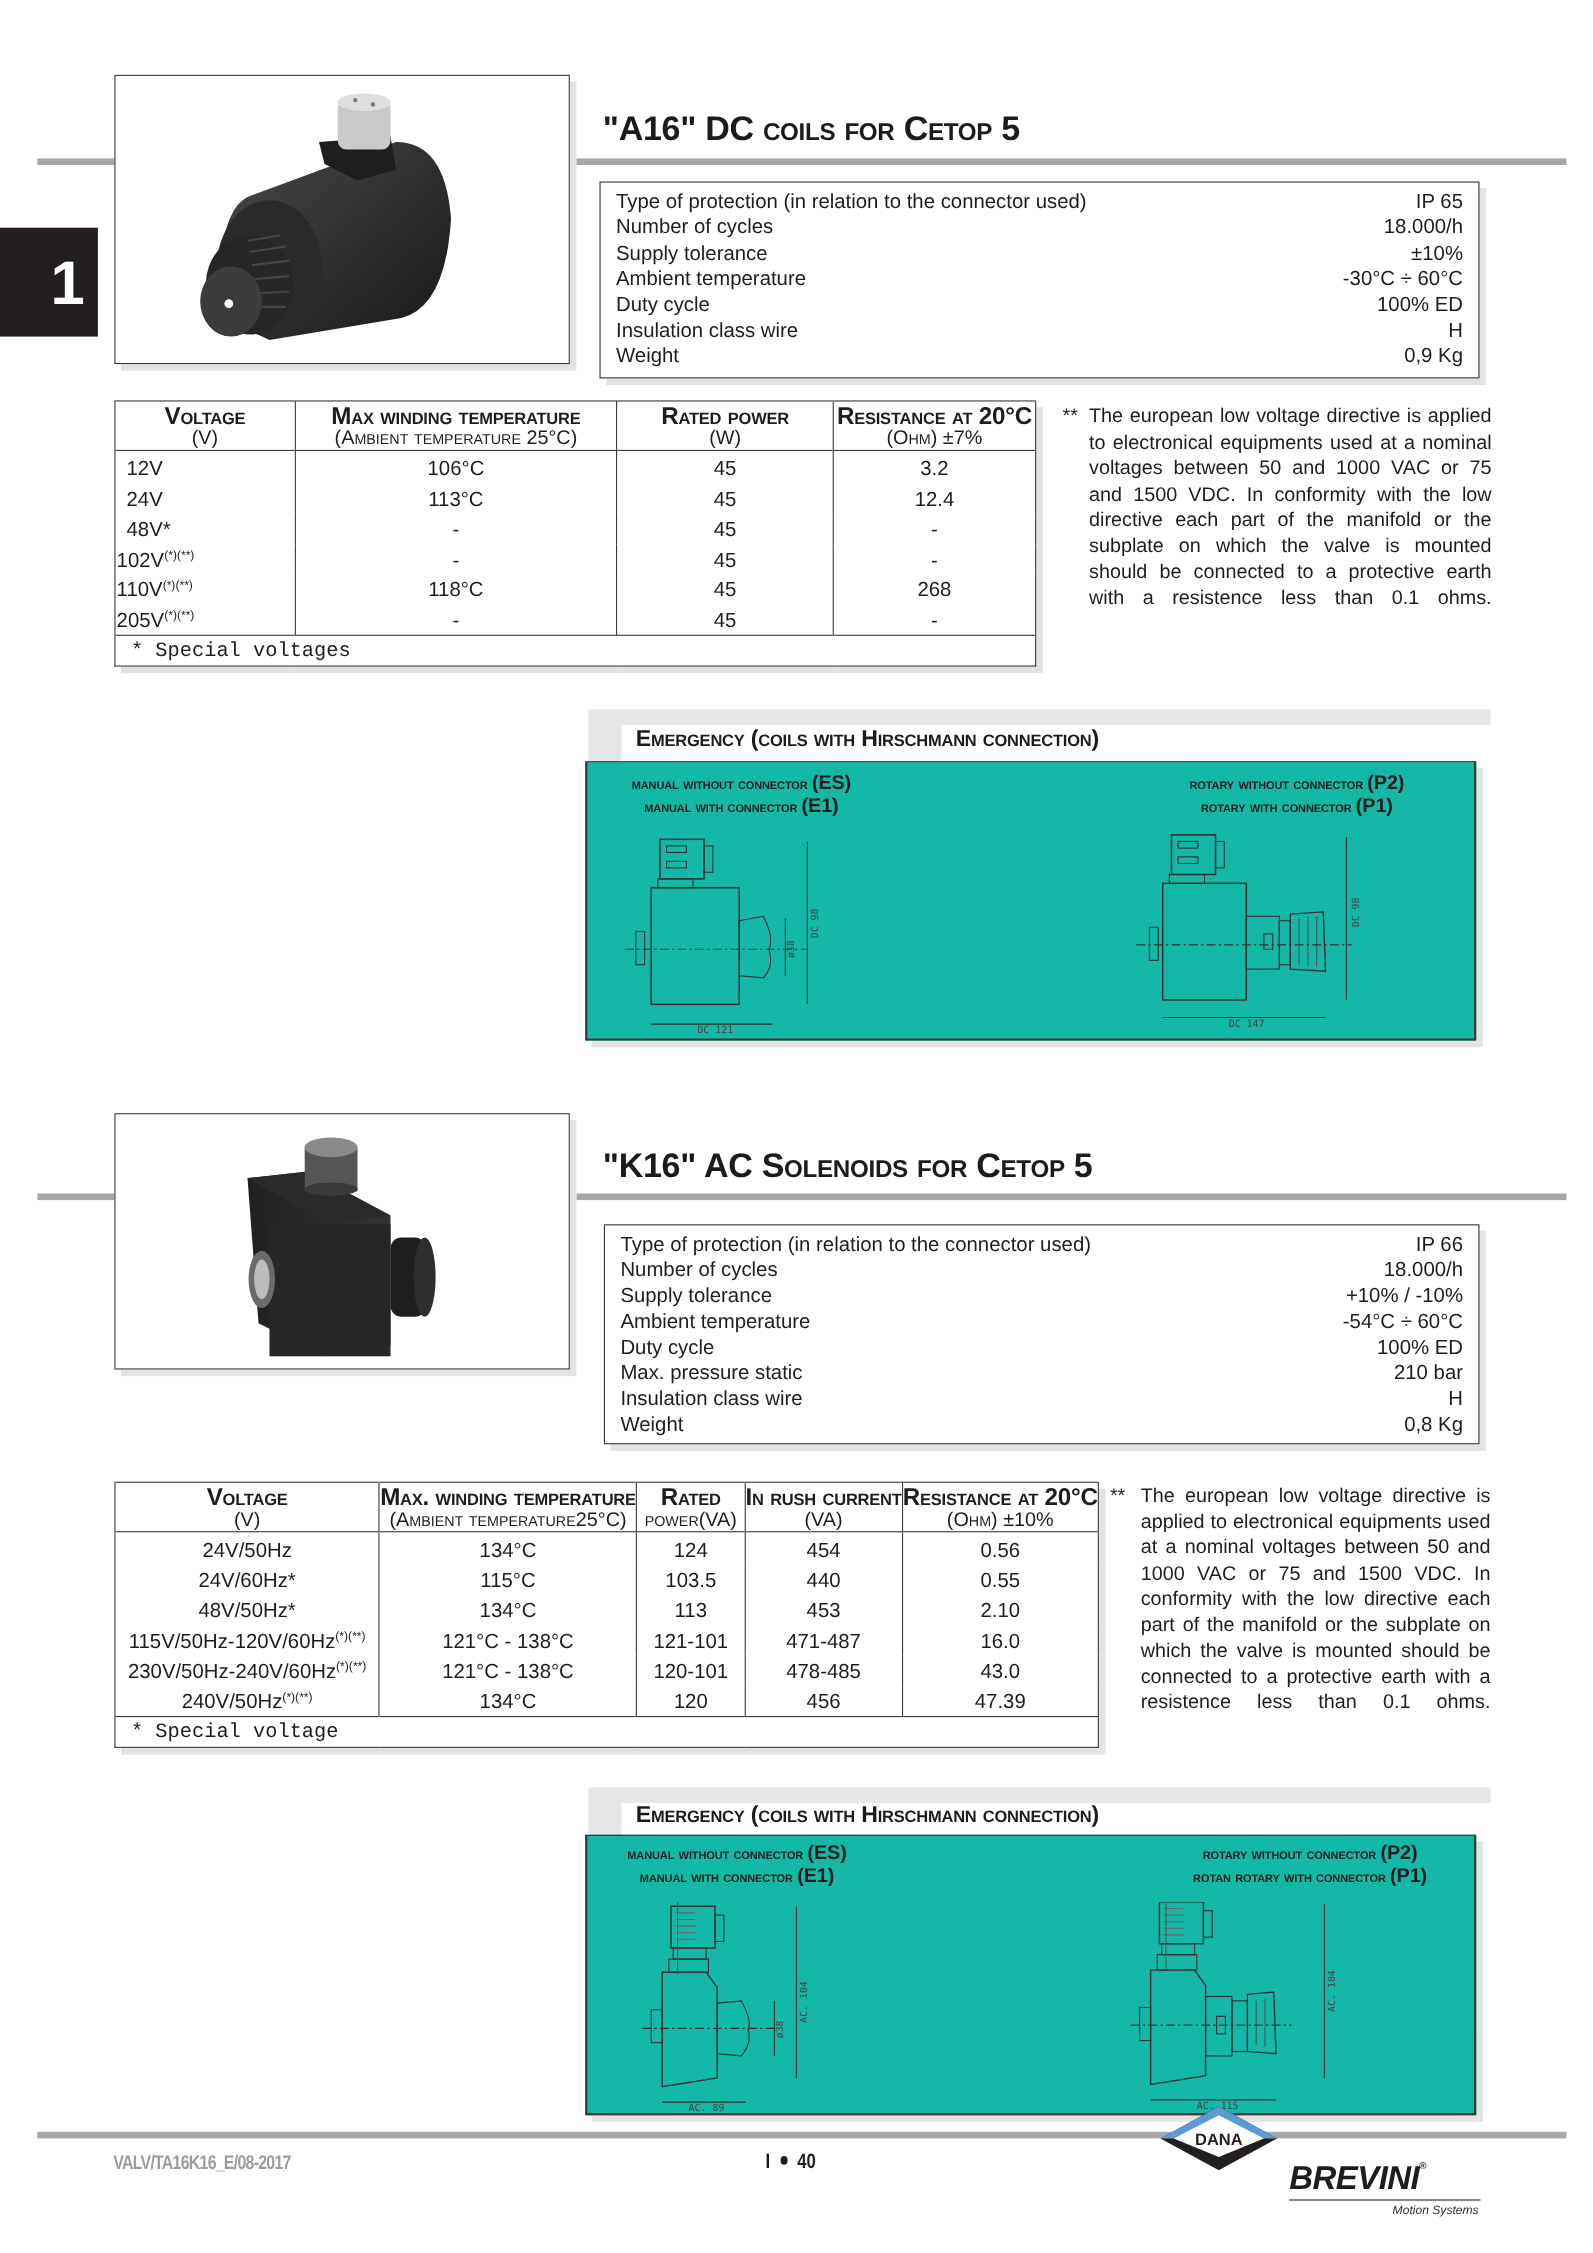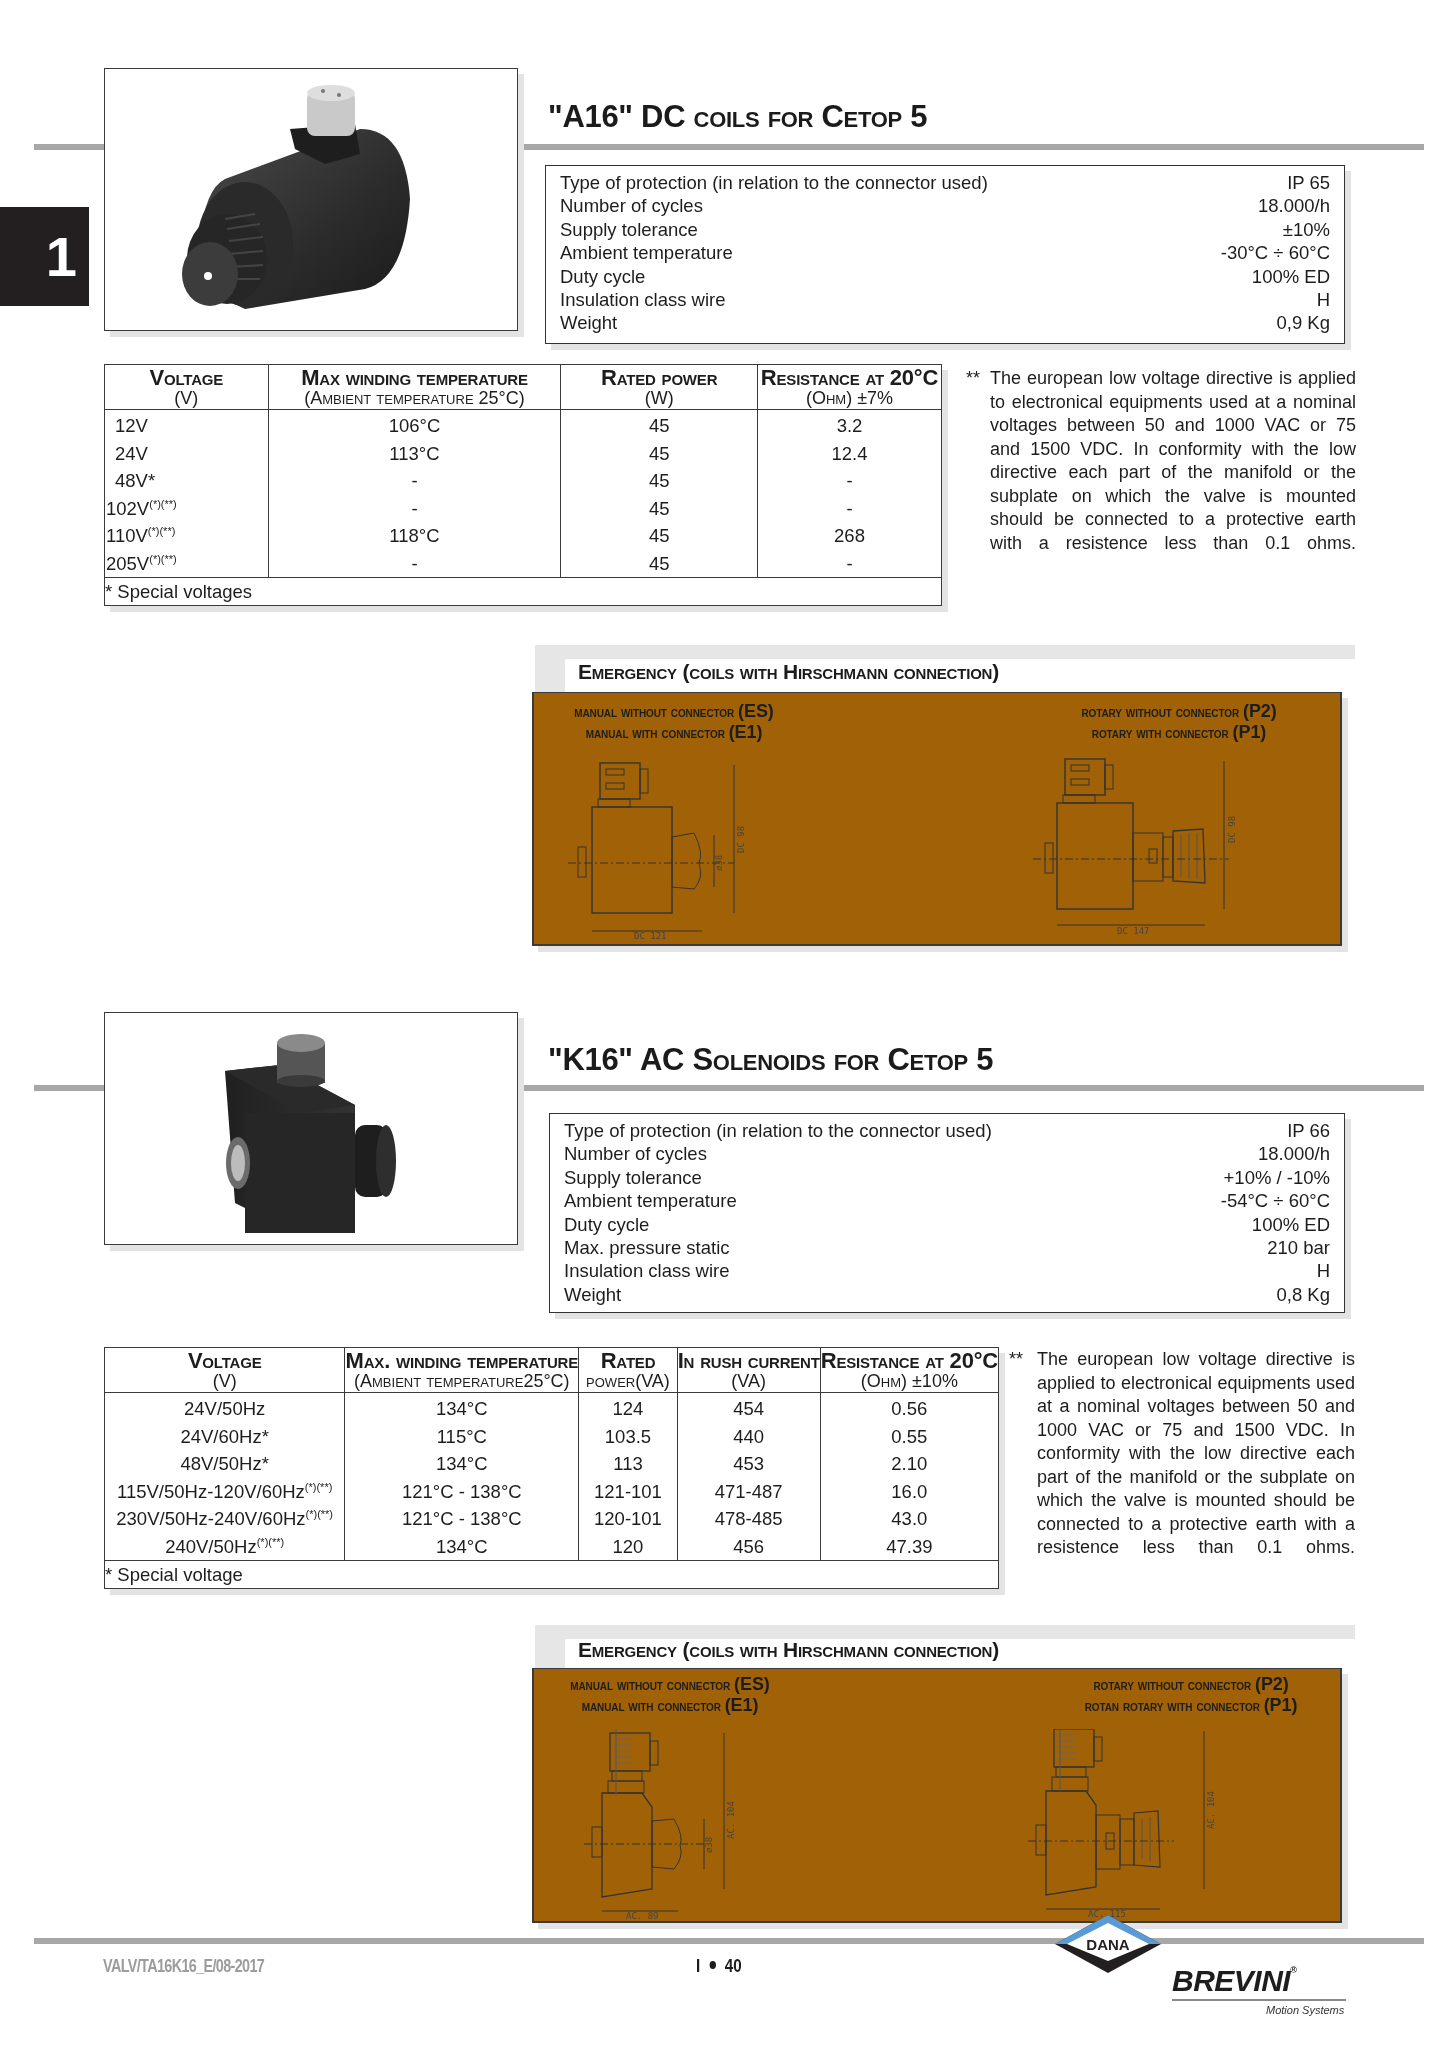--- a/index.html
+++ b/index.html
@@ -29,31 +29,31 @@
 
   
   table.data { position: absolute; border-collapse: collapse; background: #fff; box-shadow: 6px 6px 0 #e3e3e3; font-size: 18.5px; color: #1d1d1d; }
   table.data th, table.data td { border-left: 1.5px solid #3a3a3a; border-right: 1.5px solid #3a3a3a; text-align: center; font-weight: normal; white-space: nowrap; }
   table.data thead tr { border-top: 1.5px solid #3a3a3a; border-bottom: 1.5px solid #3a3a3a; }
   table.data th { font-size: 18px; line-height: 21px; padding-top: 2px; vertical-align: top; }
   table.data th .h1 { font-weight: bold; font-variant: small-caps; font-size: 22px; letter-spacing: -0.2px; }
   table.data th .h2 { font-variant: small-caps; font-size: 18px; }
   table.data td { line-height: 27.5px; }
   table.data tbody tr:first-child td { padding-top: 2px; }
-  table.data tfoot td { text-align: left; padding-left: 0; border: 1.5px solid #3a3a3a; line-height: 27px; }
+  table.data tfoot td { text-align: left; padding-left: 14px; border: 1.5px solid #3a3a3a; line-height: 27px; font-family: Liberation Mono, monospace; }
   table.data sup { font-size: 11px; vertical-align: 7px; line-height: 0; }
 
   
   .note { font-size: 18px; line-height: 23.5px; color: #1d1d1d; text-align: justify; text-align-last: justify; }
   .note-star { position: absolute; left: 0; top: 0; }
 
   
   .emg-band { background: #e6e6e6; }
   .emg-title { font-weight: bold; font-variant: small-caps; font-size: 21px; letter-spacing: -0.2px; color: #1b1b1b; white-space: nowrap; }
-  .emg-box { border: 2px solid #3a3a3a; border-top: 1.5px solid #3a3a3a; background: #a16207; box-shadow: 6px 6px 0 #e3e3e3; }
+  .emg-box { border: 2px solid #3a3a3a; border-top: 1.5px solid #3a3a3a; background: #14b8a6; box-shadow: 6px 6px 0 #e3e3e3; }
   .emg-cap { font-weight: bold; font-variant: small-caps; font-size: 14.5px; color: #1d1d1d; white-space: nowrap; text-align: center; letter-spacing: -0.1px; }
   .emg-cap b { font-size: 18px; font-variant: normal; }
   .drawing { position: absolute; }
   .dim { font-family: "DejaVu Sans Mono", monospace; font-size: 9px; fill: #444; }
 
   
   .footer-code { font-family: "Liberation Sans", sans-serif; font-weight: bold; font-size: 18px; color: #9c9c9c; letter-spacing: -0.8px; transform: scaleX(0.8); transform-origin: left; white-space: nowrap; }
   .page-num { font-weight: bold; font-size: 19px; color: #1d1d1d; transform: scaleX(0.8); transform-origin: left; white-space: nowrap; }
   .brand { font-weight: bold; font-style: italic; font-size: 30px; color: #1d1d1d; letter-spacing: -0.5px; }
   .brand-sub { font-style: italic; font-size: 11px; color: #333; }

